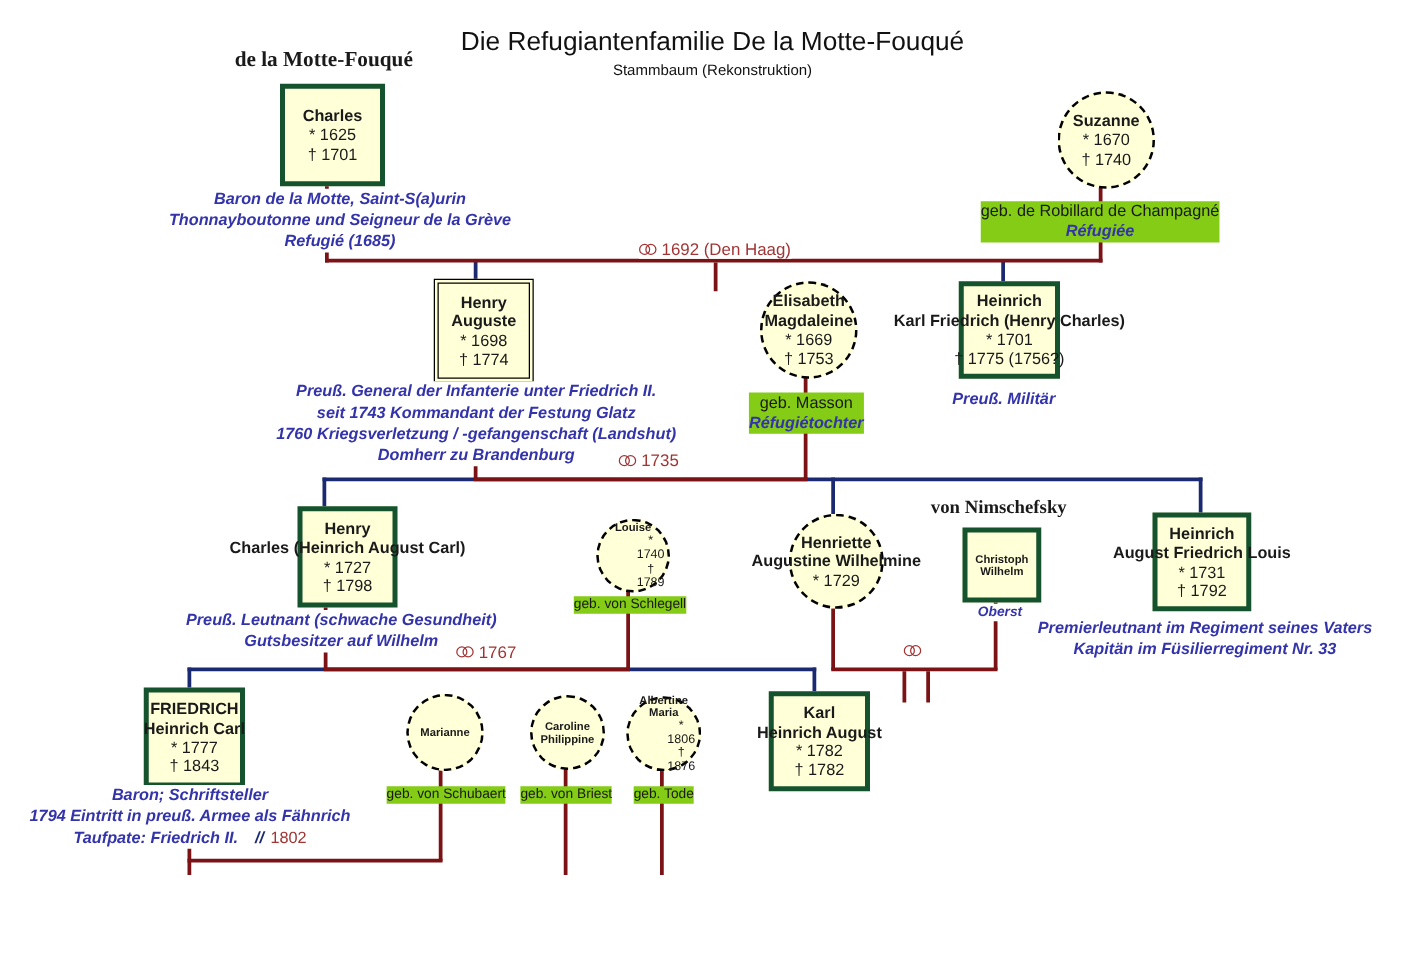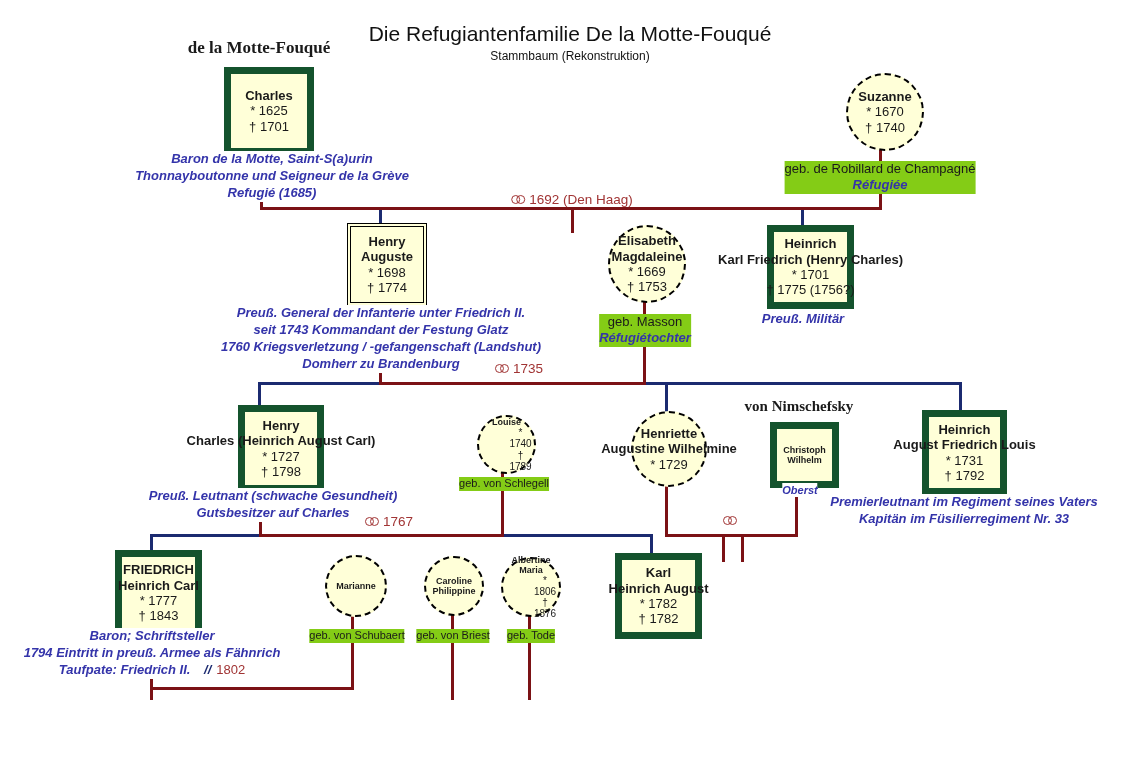--- a/index.html
+++ b/index.html
@@ -7,21 +7,21 @@
          font-family:"Liberation Sans",sans-serif;overflow:hidden;color:#1a1a1a;padding-left:48px;}
   
   .ln{position:absolute;}
   .ln.m{background:#7b1215;}
   .ln.n{background:#1b2a70;}
   .v{width:3px;}
   .h{height:3px;}
   
   .pbox,.pcircle{position:absolute;background:#ffffd8;display:flex;flex-direction:column;
          align-items:center;justify-content:center;text-align:center;line-height:1.18;}
-  .pbox{border:7px solid #14532d;}
+  .pbox{border:4px solid #14532d;}
   .pbox.double{border:4px double #000;}
   .pcircle{border:2px dashed #000;border-radius:50%;}
   .pname{font-weight:bold;font-size:13px;}
   .pdate{font-size:13px;}
   .ovr{white-space:nowrap;}
   .sm .pname{font-size:9px;line-height:1.12;}
   .sm .pdate{font-size:10px;line-height:1.12;margin-left:28px;}
   
   .note{position:absolute;color:#3434aa;font-style:italic;font-weight:bold;font-size:13px;
         text-align:center;line-height:1.3;background:#fff;white-space:nowrap;
@@ -205,21 +205,21 @@
 
   <div class="geb" style="left:645px;top:314px">
     <div>geb. Masson</div>
     <div style="color:#3434aa;font-style:italic;font-weight:bold">Réfugiétochter</div>
   </div>
 
   <div class="note" style="left:803px;top:311px">Preuß. Militär</div>
 
   <div class="note" style="left:273px;top:488px">
     <div>Preuß. Leutnant (schwache Gesundheit)</div>
-    <div>Gutsbesitzer auf Charles</div>
+    <div>Gutsbesitzer auf Wilhelm</div>
   </div>
 
   <div class="geb small" style="left:504px;top:477px">geb. von Schlegell</div>
 
   <div class="note small" style="left:800px;top:483px">Oberst</div>
 
   <div class="note" style="left:964px;top:494px">
     <div>Premierleutnant im Regiment seines Vaters</div>
     <div>Kapitän im Füsilierregiment Nr. 33</div>
   </div>

